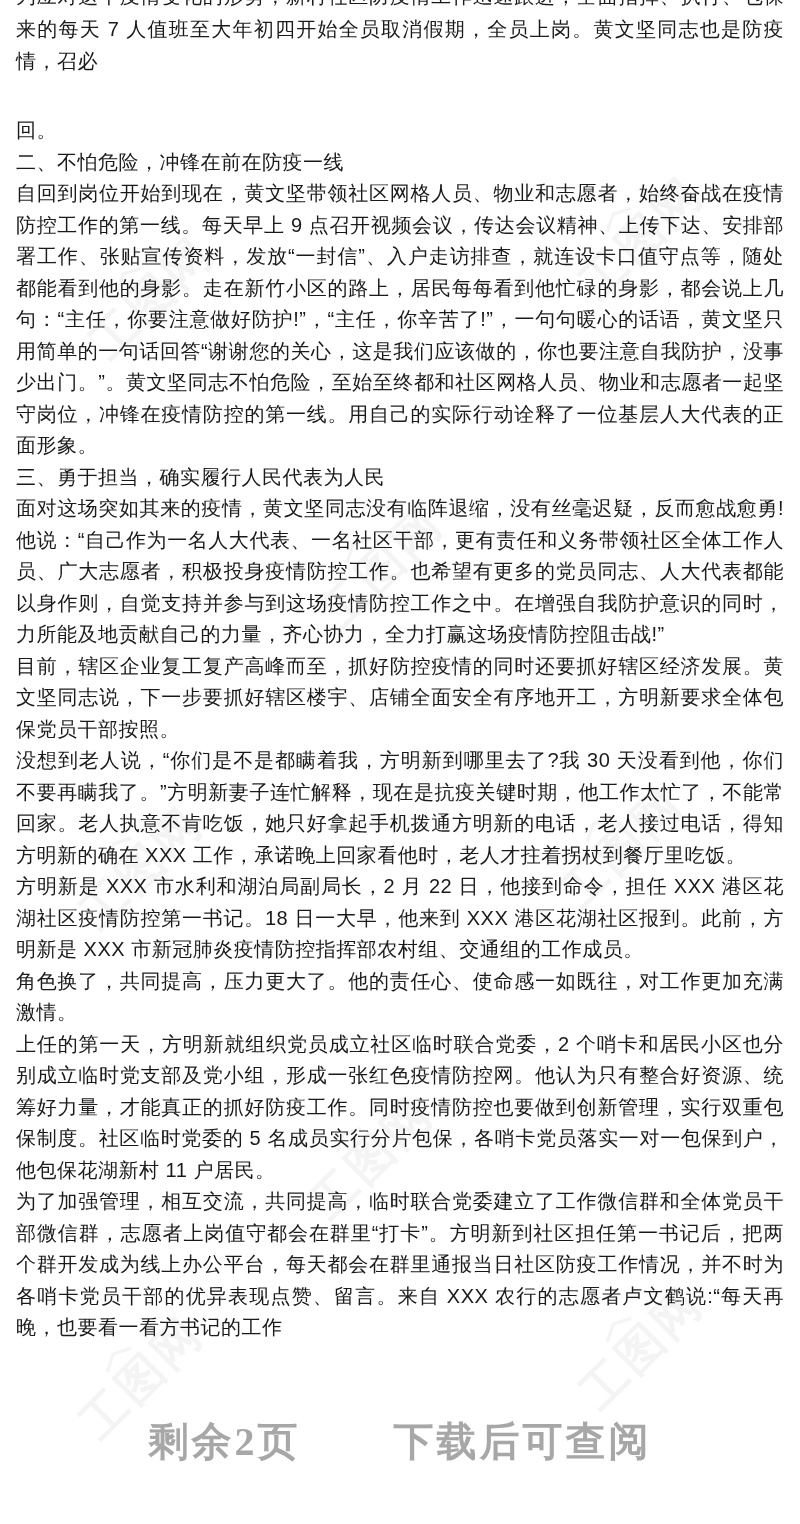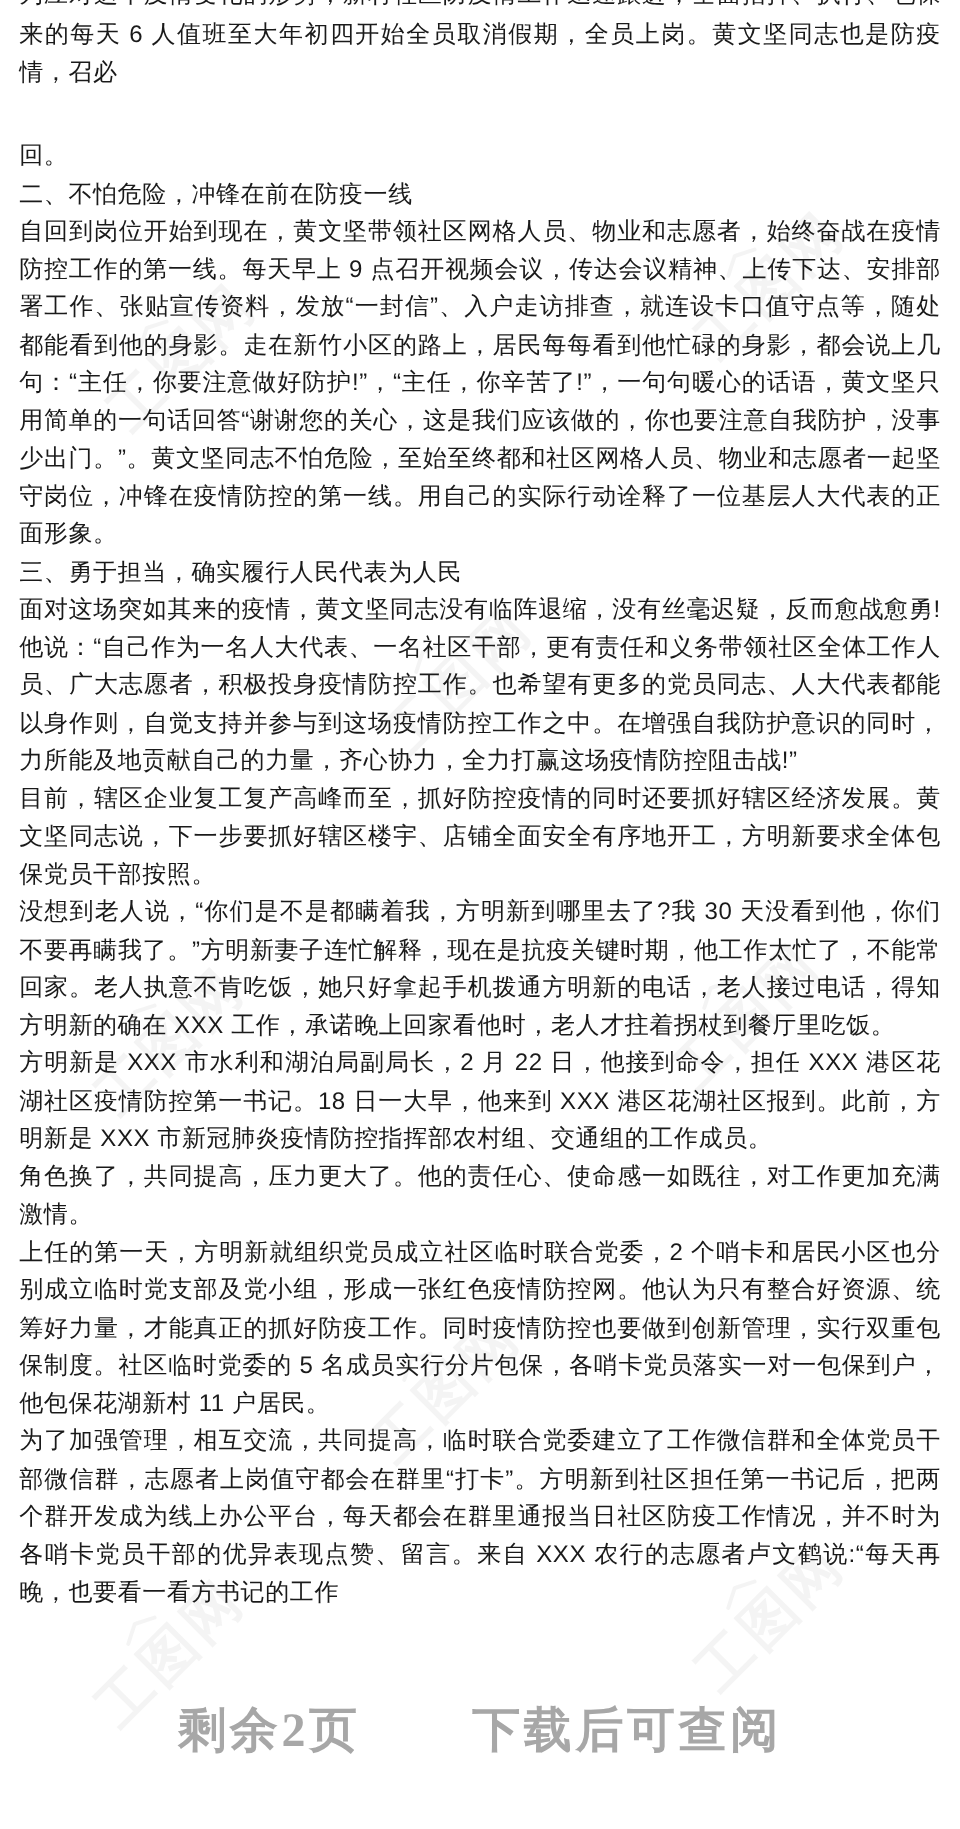--- a/index.html
+++ b/index.html
@@ -42,21 +42,21 @@
   <div class="wm-item" style="left:540px;top:800px;"><span class="wm-caret">︿</span><span>工图网</span></div>
   <div class="wm-item" style="left:290px;top:1110px;"><span class="wm-caret">︿</span><span>工图网</span></div>
   <div class="wm-item" style="left:60px;top:1330px;"><span class="wm-caret">︿</span><span>工图网</span></div>
   <div class="wm-item" style="left:560px;top:1300px;"><span class="wm-caret">︿</span><span>工图网</span></div>
 </div>
 
 <div class="doc">
   <div class="clip-line">
     <p>为应对这个疫情变化的形势，新村社区防疫情工作迅速跟进，全面指挥、执行、包保组成。从原</p>
   </div>
-  <p class="second-line">来的每天 6 人值班至大年初四开始全员取消假期，全员上岗。黄文坚同志也是防疫情，召必</p>
+  <p class="second-line">来的每天 7 人值班至大年初四开始全员取消假期，全员上岗。黄文坚同志也是防疫情，召必</p>
   <div class="para-gap"></div>
   <p>回。</p>
   <p>二、不怕危险，冲锋在前在防疫一线</p>
   <p>自回到岗位开始到现在，黄文坚带领社区网格人员、物业和志愿者，始终奋战在疫情防控工作的第一线。每天早上 9 点召开视频会议，传达会议精神、上传下达、安排部署工作、张贴宣传资料，发放“一封信”、入户走访排查，就连设卡口值守点等，随处都能看到他的身影。走在新竹小区的路上，居民每每看到他忙碌的身影，都会说上几句：“主任，你要注意做好防护!”，“主任，你辛苦了!”，一句句暖心的话语，黄文坚只用简单的一句话回答“谢谢您的关心，这是我们应该做的，你也要注意自我防护，没事少出门。”。黄文坚同志不怕危险，至始至终都和社区网格人员、物业和志愿者一起坚守岗位，冲锋在疫情防控的第一线。用自己的实际行动诠释了一位基层人大代表的正面形象。</p>
   <p>三、勇于担当，确实履行人民代表为人民</p>
   <p>面对这场突如其来的疫情，黄文坚同志没有临阵退缩，没有丝毫迟疑，反而愈战愈勇!他说：“自己作为一名人大代表、一名社区干部，更有责任和义务带领社区全体工作人员、广大志愿者，积极投身疫情防控工作。也希望有更多的党员同志、人大代表都能以身作则，自觉支持并参与到这场疫情防控工作之中。在增强自我防护意识的同时，力所能及地贡献自己的力量，齐心协力，全力打赢这场疫情防控阻击战!”</p>
   <p>目前，辖区企业复工复产高峰而至，抓好防控疫情的同时还要抓好辖区经济发展。黄文坚同志说，下一步要抓好辖区楼宇、店铺全面安全有序地开工，方明新要求全体包保党员干部按照。</p>
   <p>没想到老人说，“你们是不是都瞒着我，方明新到哪里去了?我 30 天没看到他，你们不要再瞒我了。”方明新妻子连忙解释，现在是抗疫关键时期，他工作太忙了，不能常回家。老人执意不肯吃饭，她只好拿起手机拨通方明新的电话，老人接过电话，得知方明新的确在 XXX 工作，承诺晚上回家看他时，老人才拄着拐杖到餐厅里吃饭。</p>
   <p>方明新是 XXX 市水利和湖泊局副局长，2 月 22 日，他接到命令，担任 XXX 港区花湖社区疫情防控第一书记。18 日一大早，他来到 XXX 港区花湖社区报到。此前，方明新是 XXX 市新冠肺炎疫情防控指挥部农村组、交通组的工作成员。</p>
   <p>角色换了，共同提高，压力更大了。他的责任心、使命感一如既往，对工作更加充满激情。</p>

